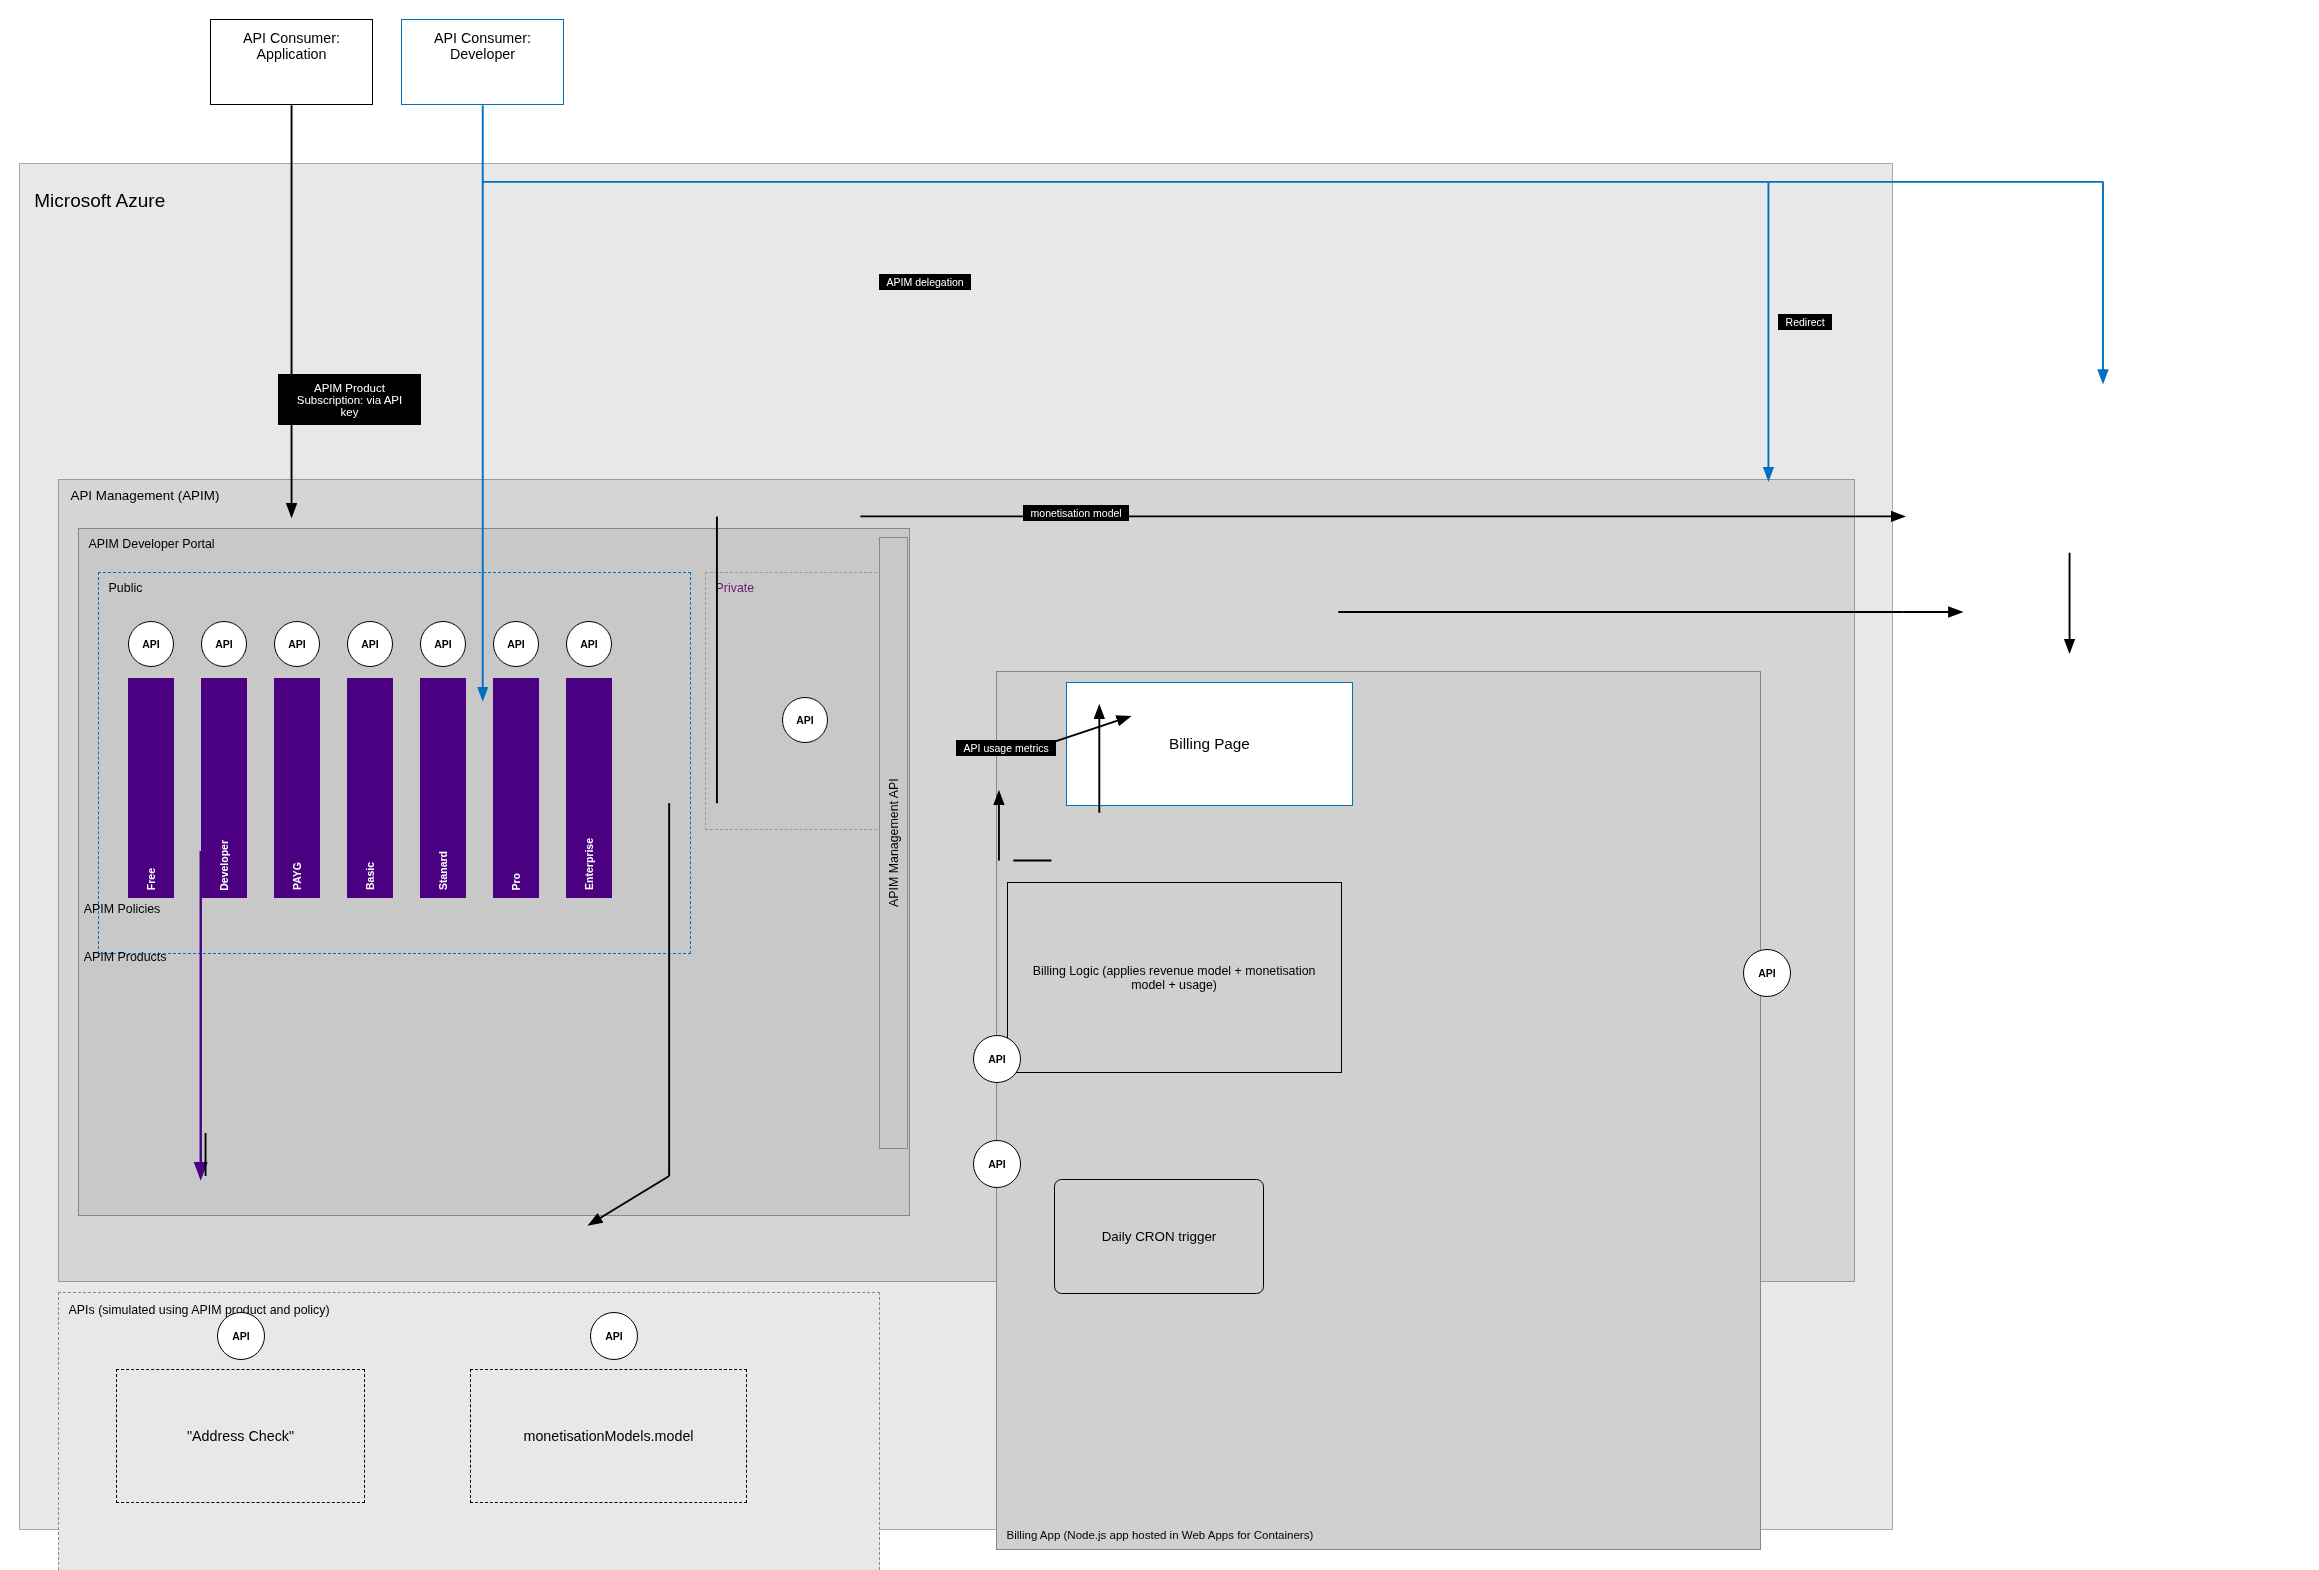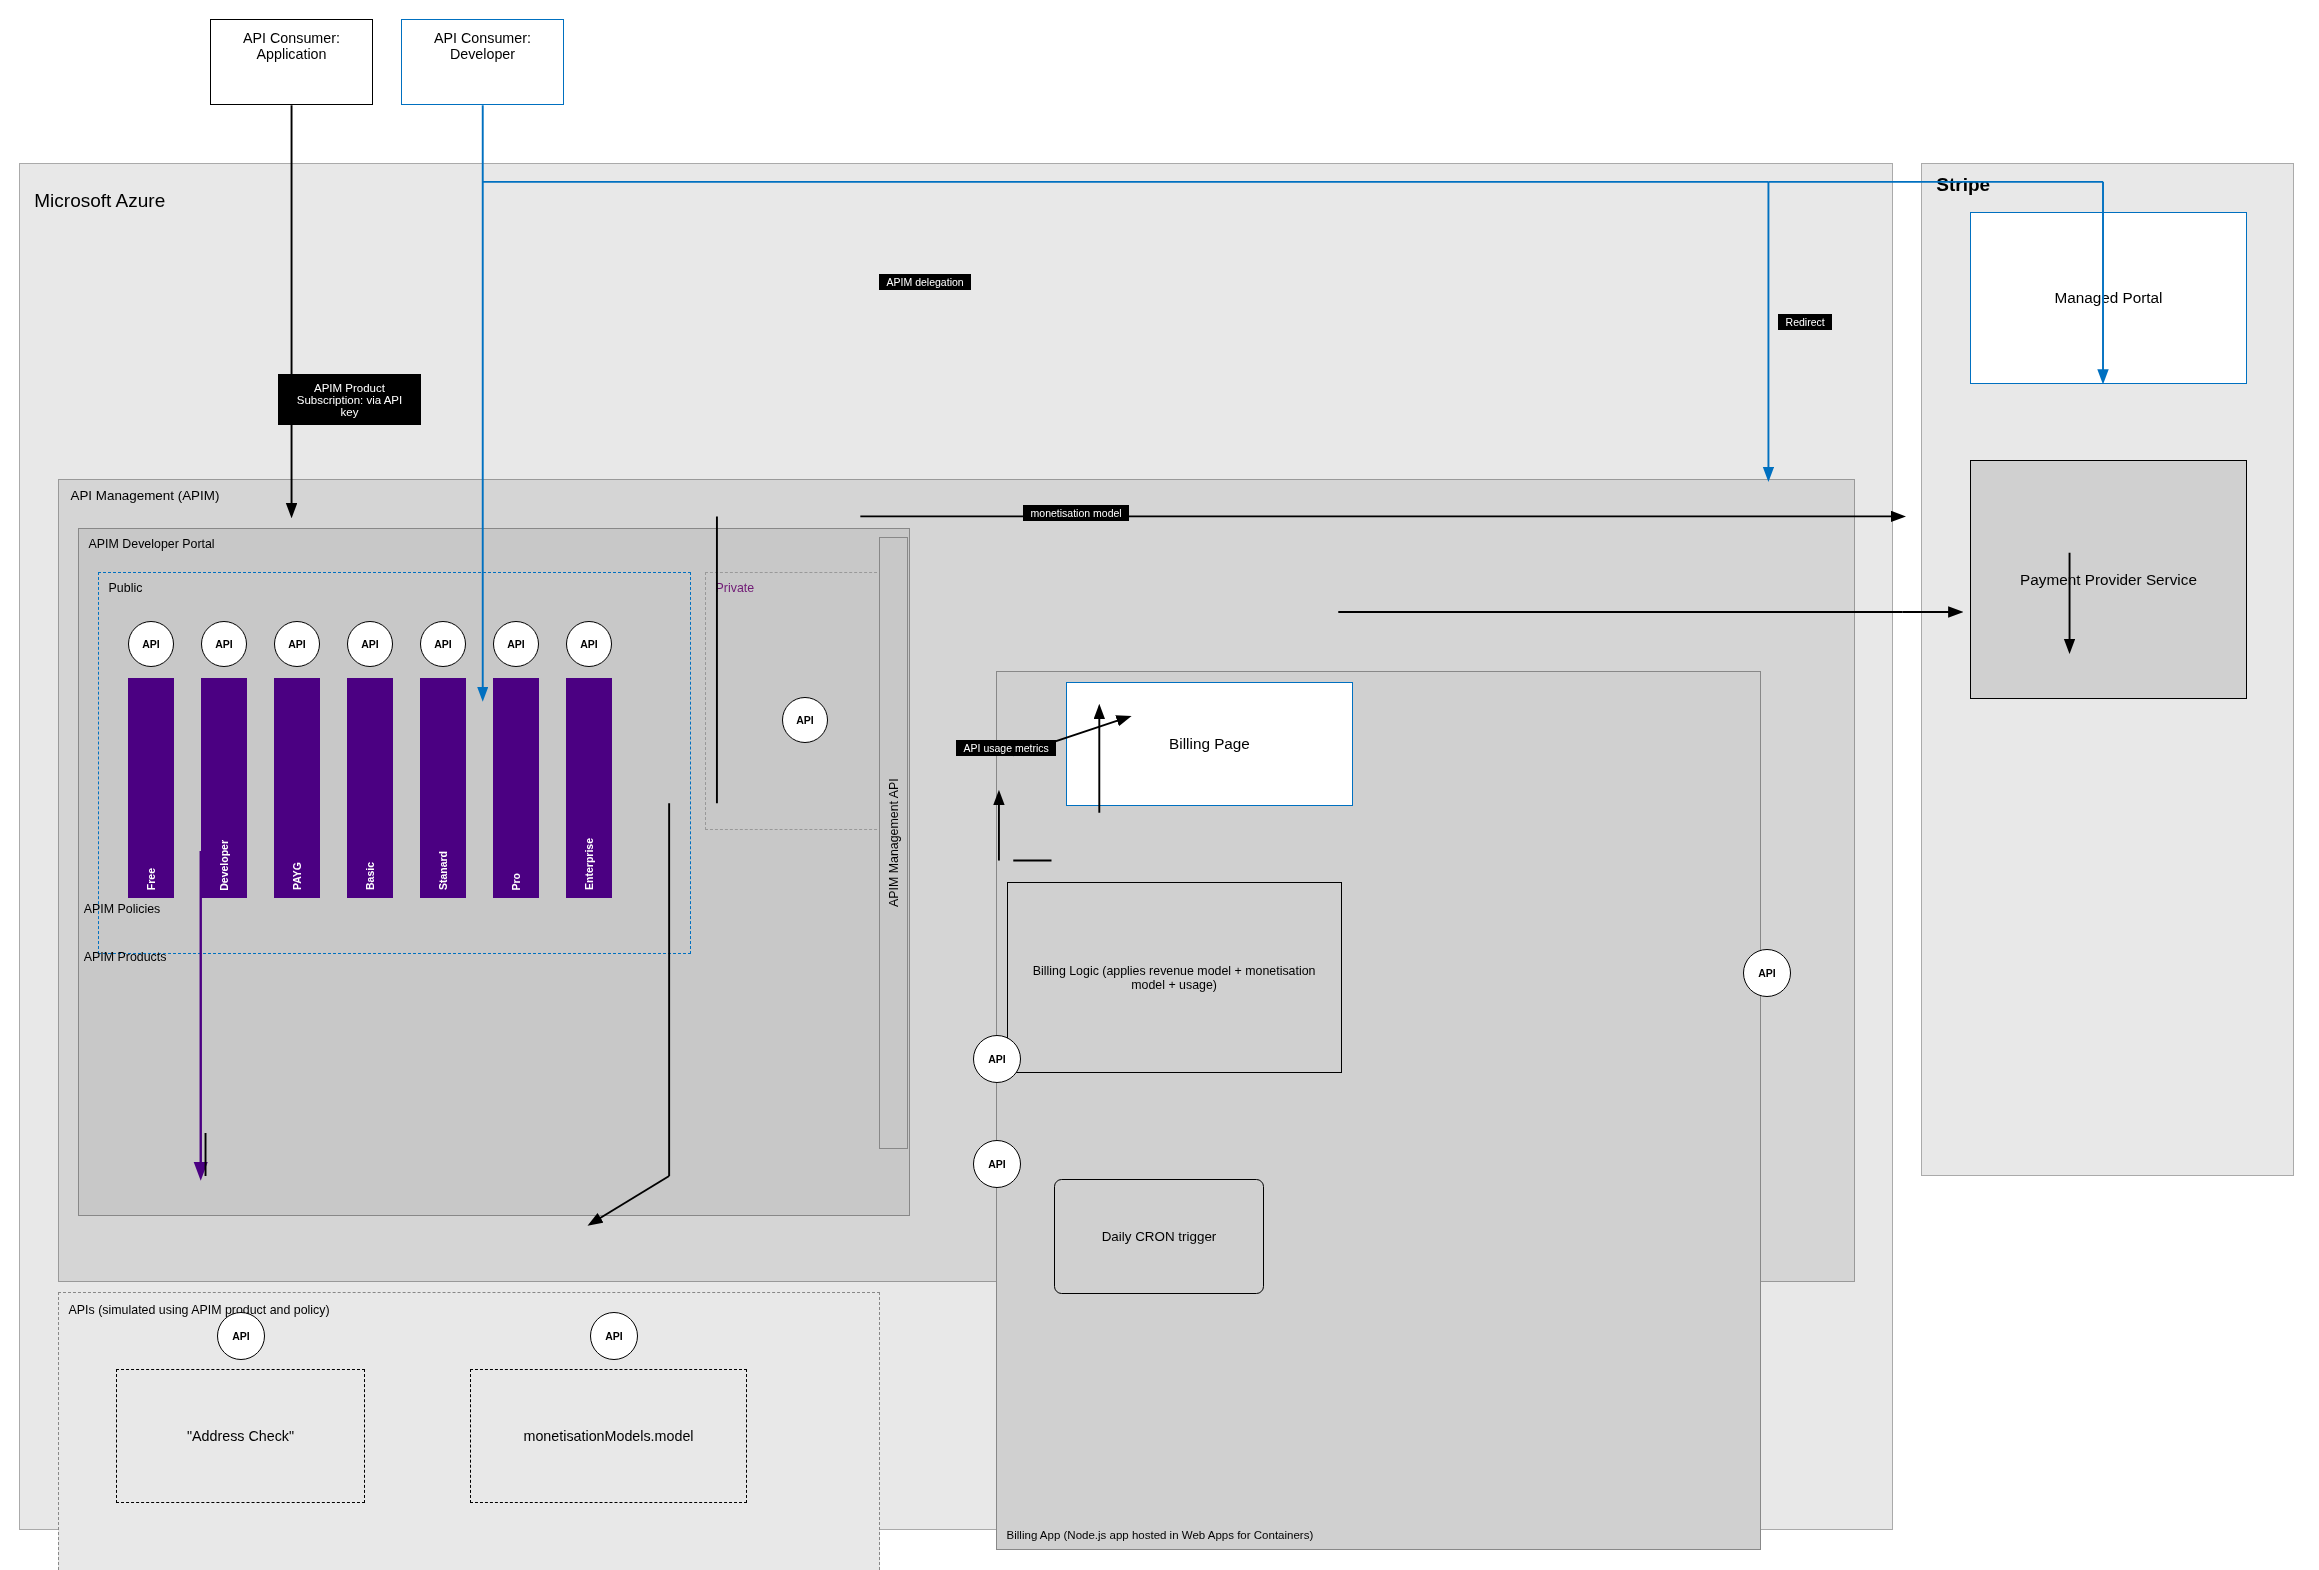--- a/index.html
+++ b/index.html
@@ -583,31 +583,20 @@
       <div class="address-check-box">
         <span>"Address Check"</span>
       </div>
 
       <div class="monetisation-box">
         <span>monetisationModels.model</span>
       </div>
     </div>
   </div>
 
-  <div class="stripe-region">
-    <span class="stripe-label">Stripe</span>
-
-    <div class="managed-portal-box">
-      <span>Managed Portal</span>
-    </div>
-
-    <div class="payment-provider-box">
-      <span>Payment Provider Service</span>
-    </div>
-  </div>
 
   <div style="position:absolute; top:274px; left:879px; background:#000; color:#fff; padding:1.9px 7.6px; font-size:10.5px; z-index:10;">APIM delegation</div>
 
   <div style="position:absolute; top:274px; left:1778px; background:#000; color:#fff; padding:1.9px 7.6px; font-size:10.5px; z-index:10;margin-top:40px;">Redirect</div>
 
   <div style="position:absolute; top:505px; left:1023px; background:#000; color:#fff; padding:1.9px 7.6px; font-size:10.5px; z-index:10;">monetisation model</div>
 
   <div style="position:absolute; top:740px; left:956px; background:#000; color:#fff; padding:1.9px 7.6px; font-size:10.5px; z-index:10;">API usage metrics</div>
 
   <svg class="arrows-svg" viewBox="0 0 2427 1643" width="2320" height="1571">

